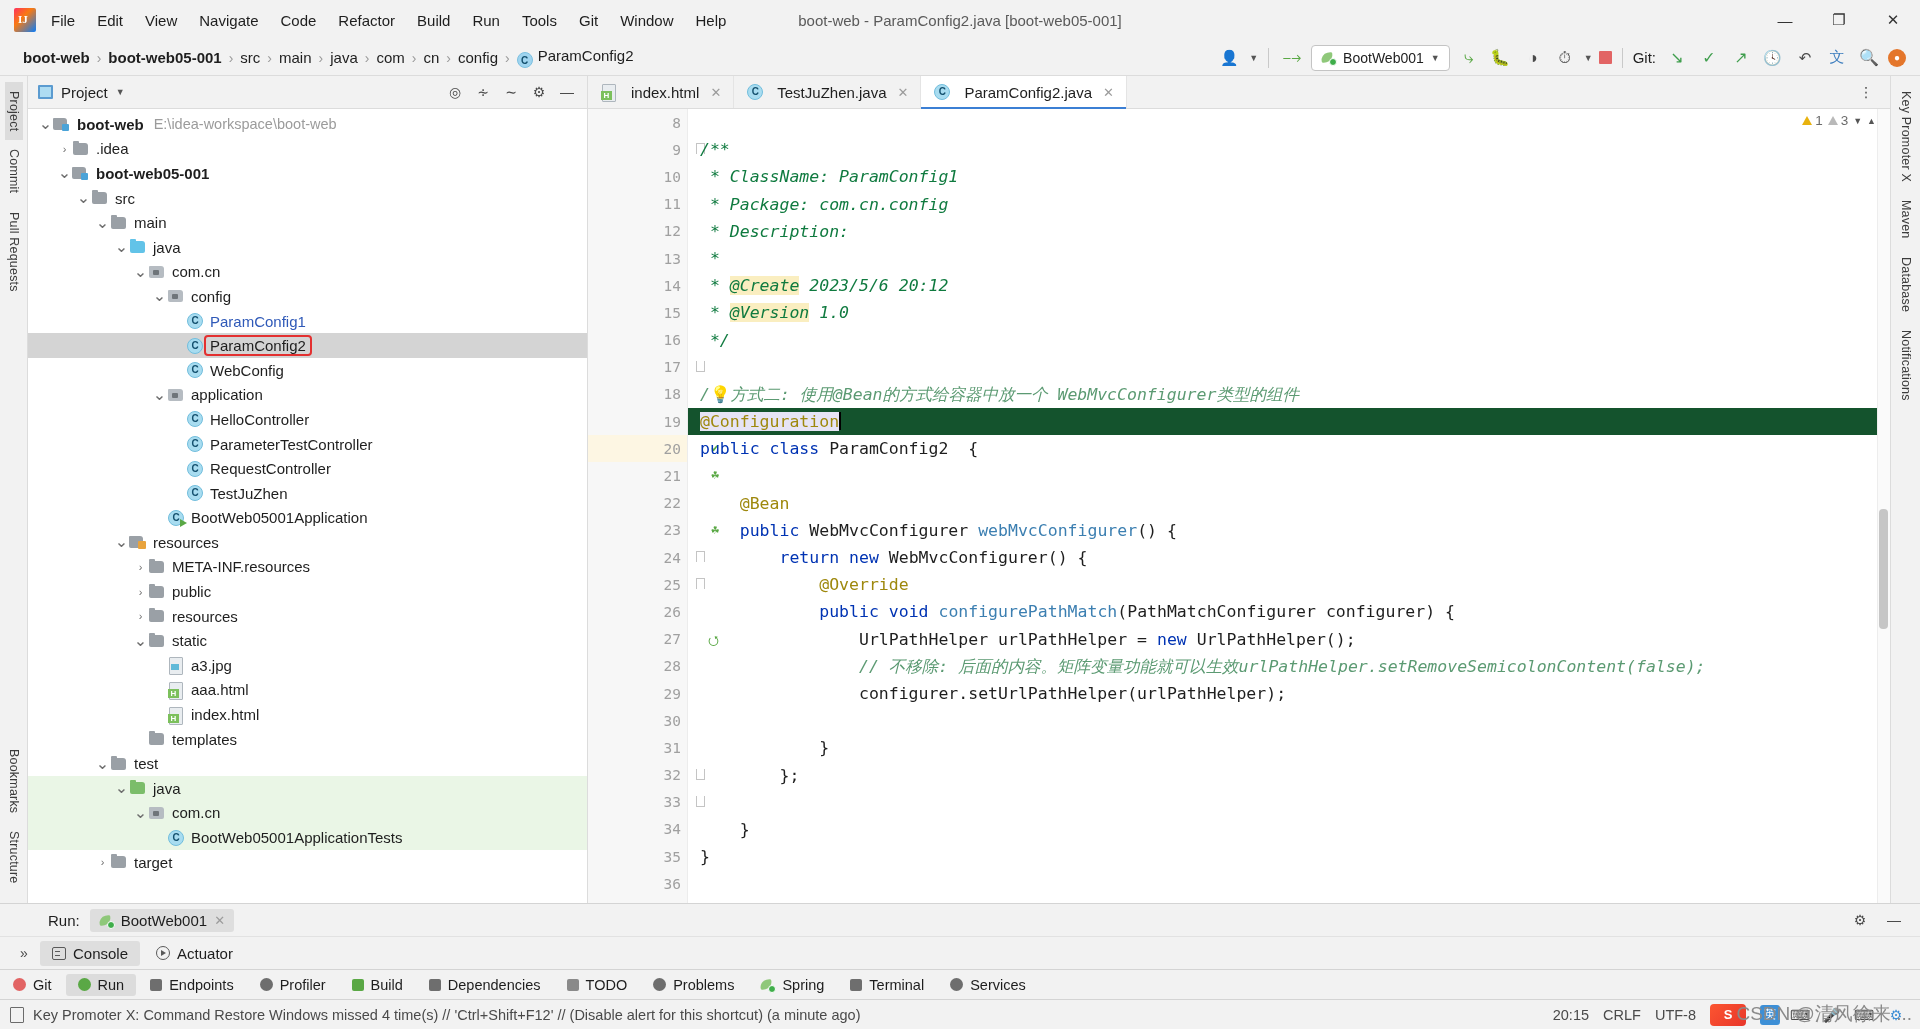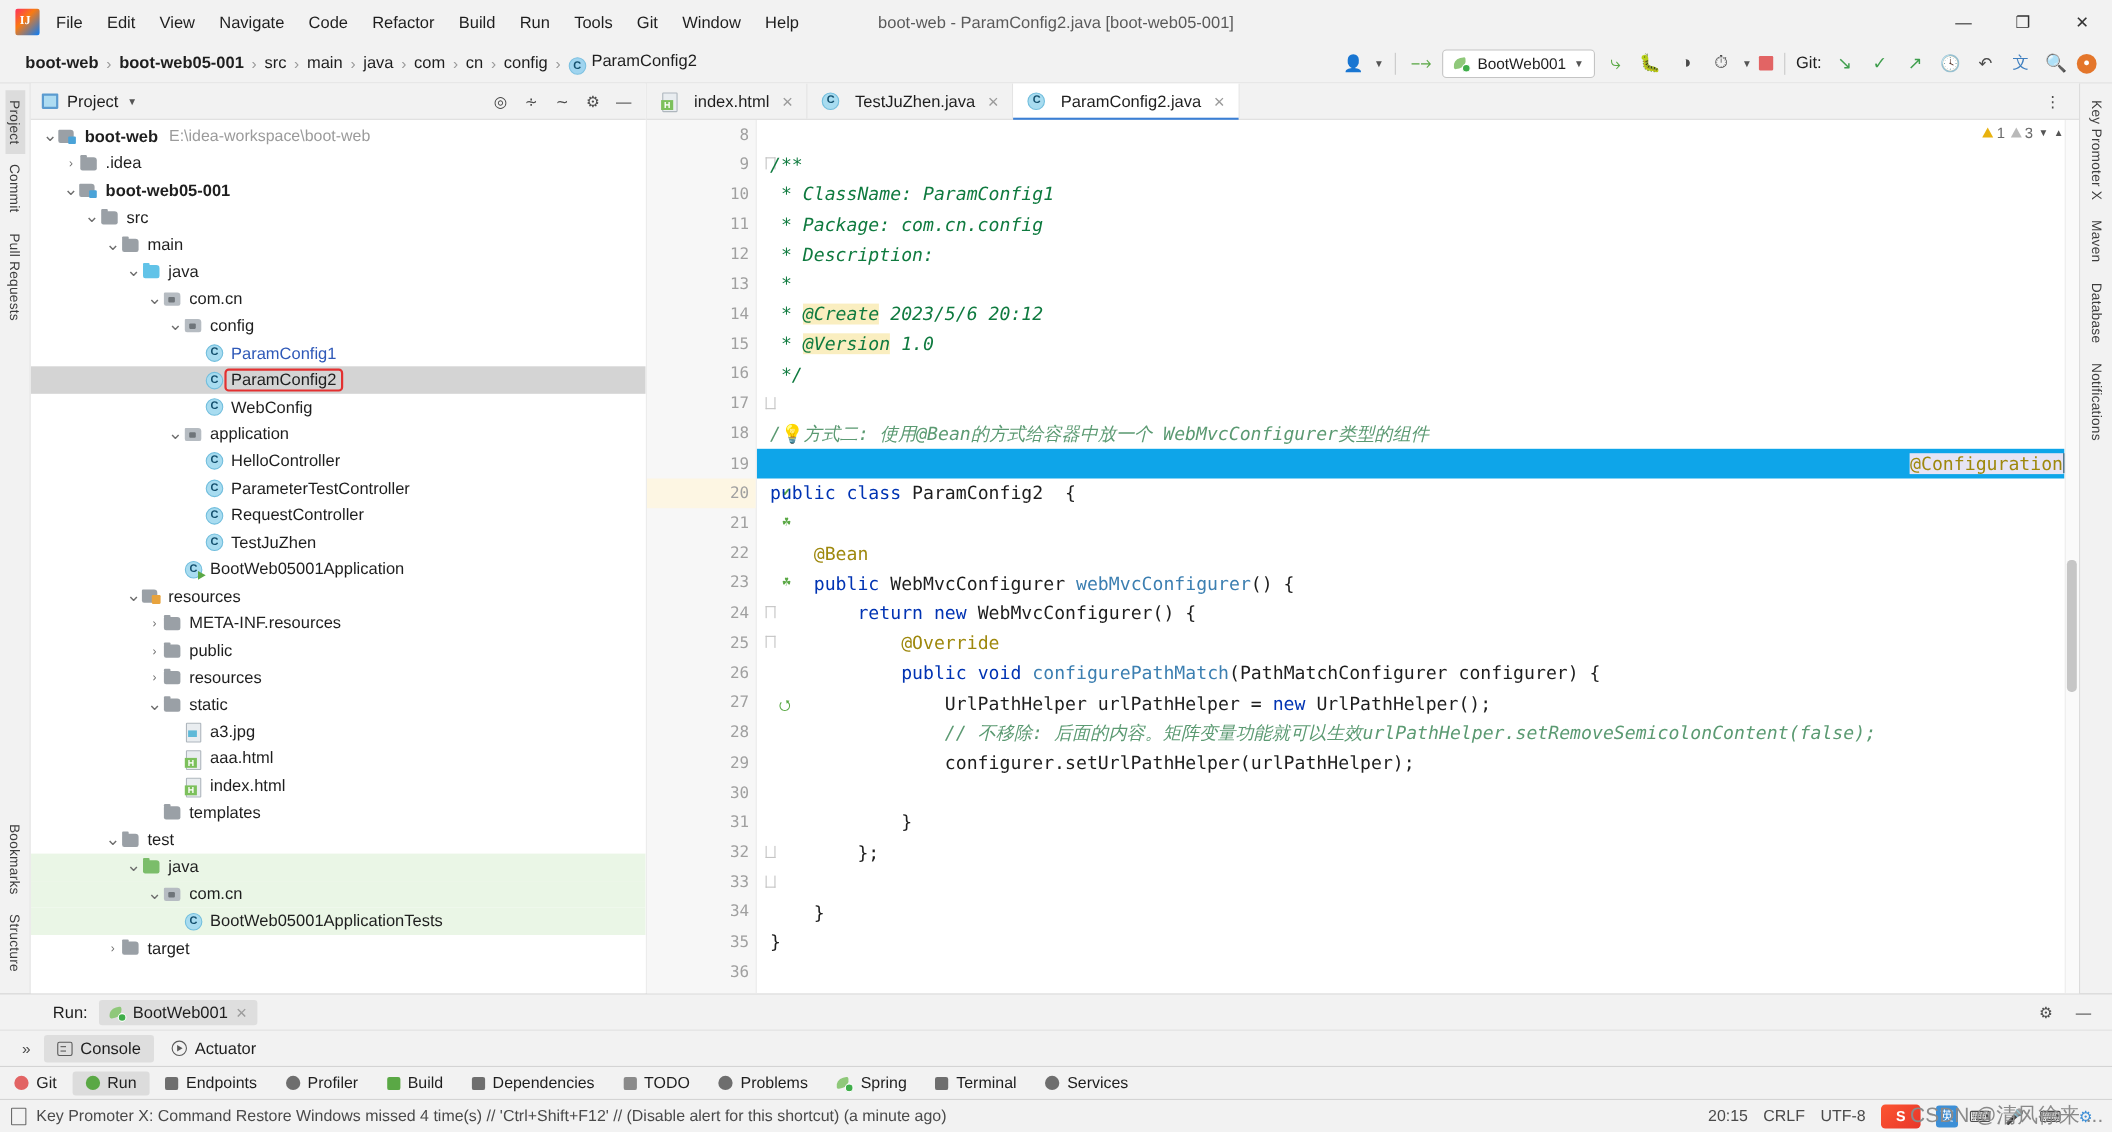--- a/index.html
+++ b/index.html
@@ -140,21 +140,21 @@
   .etab.active::after { content:""; position:absolute; left:0; right:0; bottom:-1px; height:2.5px; background:#3b7fd4; }
   .etab .x { color:#9b9b9b; font-size:13px; margin-left:4px; }
   .tabbar-right { margin-left:auto; display:flex; align-items:center; padding-right:12px; }
 
   .code-area { flex:1 1 auto; display:flex; min-height:0; position:relative; overflow:hidden; background:#fff; }
   .gutter { width:100px; flex:0 0 100px; background:#f7f7f7; border-right:1px solid #ececec; position:relative; }
   .gline { height:27.2px; display:flex; align-items:center; justify-content:flex-end; padding-right:6px; font-family:"DejaVu Sans Mono", monospace; font-size:14.5px; color:#a0a0a0; position:relative; }
   .gline .marks { position:absolute; right:-32px; top:5px; display:flex; gap:2px; }
   .code { flex:1 1 auto; position:relative; overflow:hidden; font-family:"DejaVu Sans Mono", monospace; font-size:16.5px; }
   .cline { height:27.2px; line-height:27.2px; white-space:pre; padding-left:12px; }
-  .cline.hl { background:#0ea5e9;text-align:right; }
+  .cline.hl { background:#14532d; }
   .kw { color:#0033b3; font-weight:normal; }
   .cm { color:#0f7a3f; font-style:italic; }
   .cm2 { color:#5b9a72; font-style:italic; }
   .ann { color:#9e880d; }
   .fn { color:#3c7fb1; }
   .hlw { background:#faeec0; }
   .annbg { background:#e6e4f5; }
   .cursor { display:inline-block; width:1.5px; height:18px; background:#000; vertical-align:-3px; }
 
   .scroll-rail { width:13px; flex:0 0 13px; background:#fafafa; position:relative; border-left:1px solid #ededed; }

